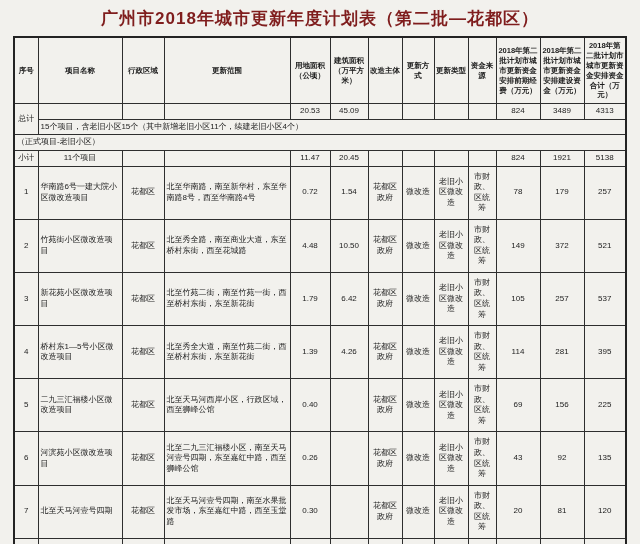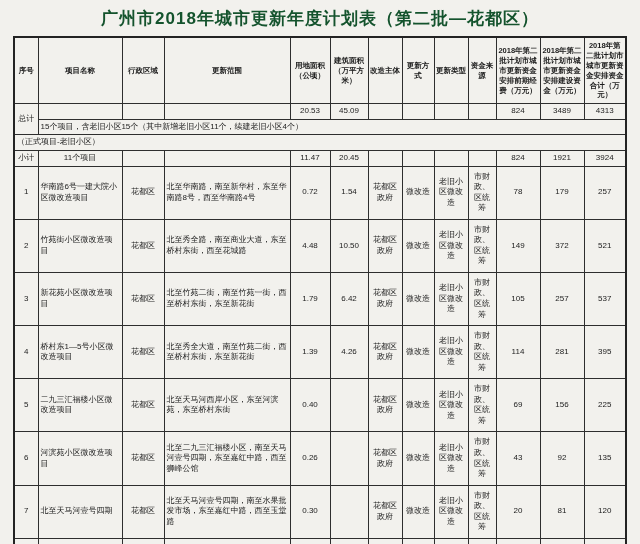--- a/index.html
+++ b/index.html
@@ -8,21 +8,21 @@
     background: #f2f1ed;
     color: #1c1c1c;
     font-family: "Liberation Sans", "DejaVu Sans", sans-serif;
   }
   .page { width: 640px; height: 544px; padding-top: 7px; }
   .title {
     text-align: center;
     font-size: 17px;
     font-weight: bold;
     letter-spacing: 1px;
-    color: #14532d;
+    color: #7f1d1d;
     margin-bottom: 6px;
     font-family: "Liberation Sans", "DejaVu Sans", sans-serif;
   }
   table.plan {
     table-layout: fixed;
     width: 612px;
     margin: 0 auto;
     border-collapse: collapse;
     border: 2px solid #232323;
   }
@@ -113,21 +113,21 @@
         <td></td>
         <td></td>
         <td>11.47</td>
         <td>20.45</td>
         <td></td>
         <td></td>
         <td></td>
         <td></td>
         <td>824</td>
         <td>1921</td>
-        <td>3924</td>
+        <td>5138</td>
       </tr>
     </tbody>
     <tbody class="projects" id="project-rows">
         <tr>
     <td>1</td>
     <td class="left">华南路6号一建大院小区微改造项目</td>
     <td>花都区</td>
     <td class="left">北至华南路，南至新华村，东至华南路8号，西至华南路4号</td>
     <td>0.72</td>
     <td>1.54</td>
@@ -181,21 +181,21 @@
     <td>老旧小区微改造</td>
     <td>市财政、区统筹</td>
     <td>114</td>
     <td>281</td>
     <td>395</td>
   </tr>
         <tr>
     <td>5</td>
     <td class="left">二九三汇福楼小区微改造项目</td>
     <td>花都区</td>
-    <td class="left">北至天马河西岸小区，东至河滨苑，东至桥村东街</td>
+    <td class="left">北至天马河西岸小区，行政区域，西至狮峰公馆</td>
     <td>0.40</td>
     <td></td>
     <td>花都区政府</td>
     <td>微改造</td>
     <td>老旧小区微改造</td>
     <td>市财政、区统筹</td>
     <td>69</td>
     <td>156</td>
     <td>225</td>
   </tr>

